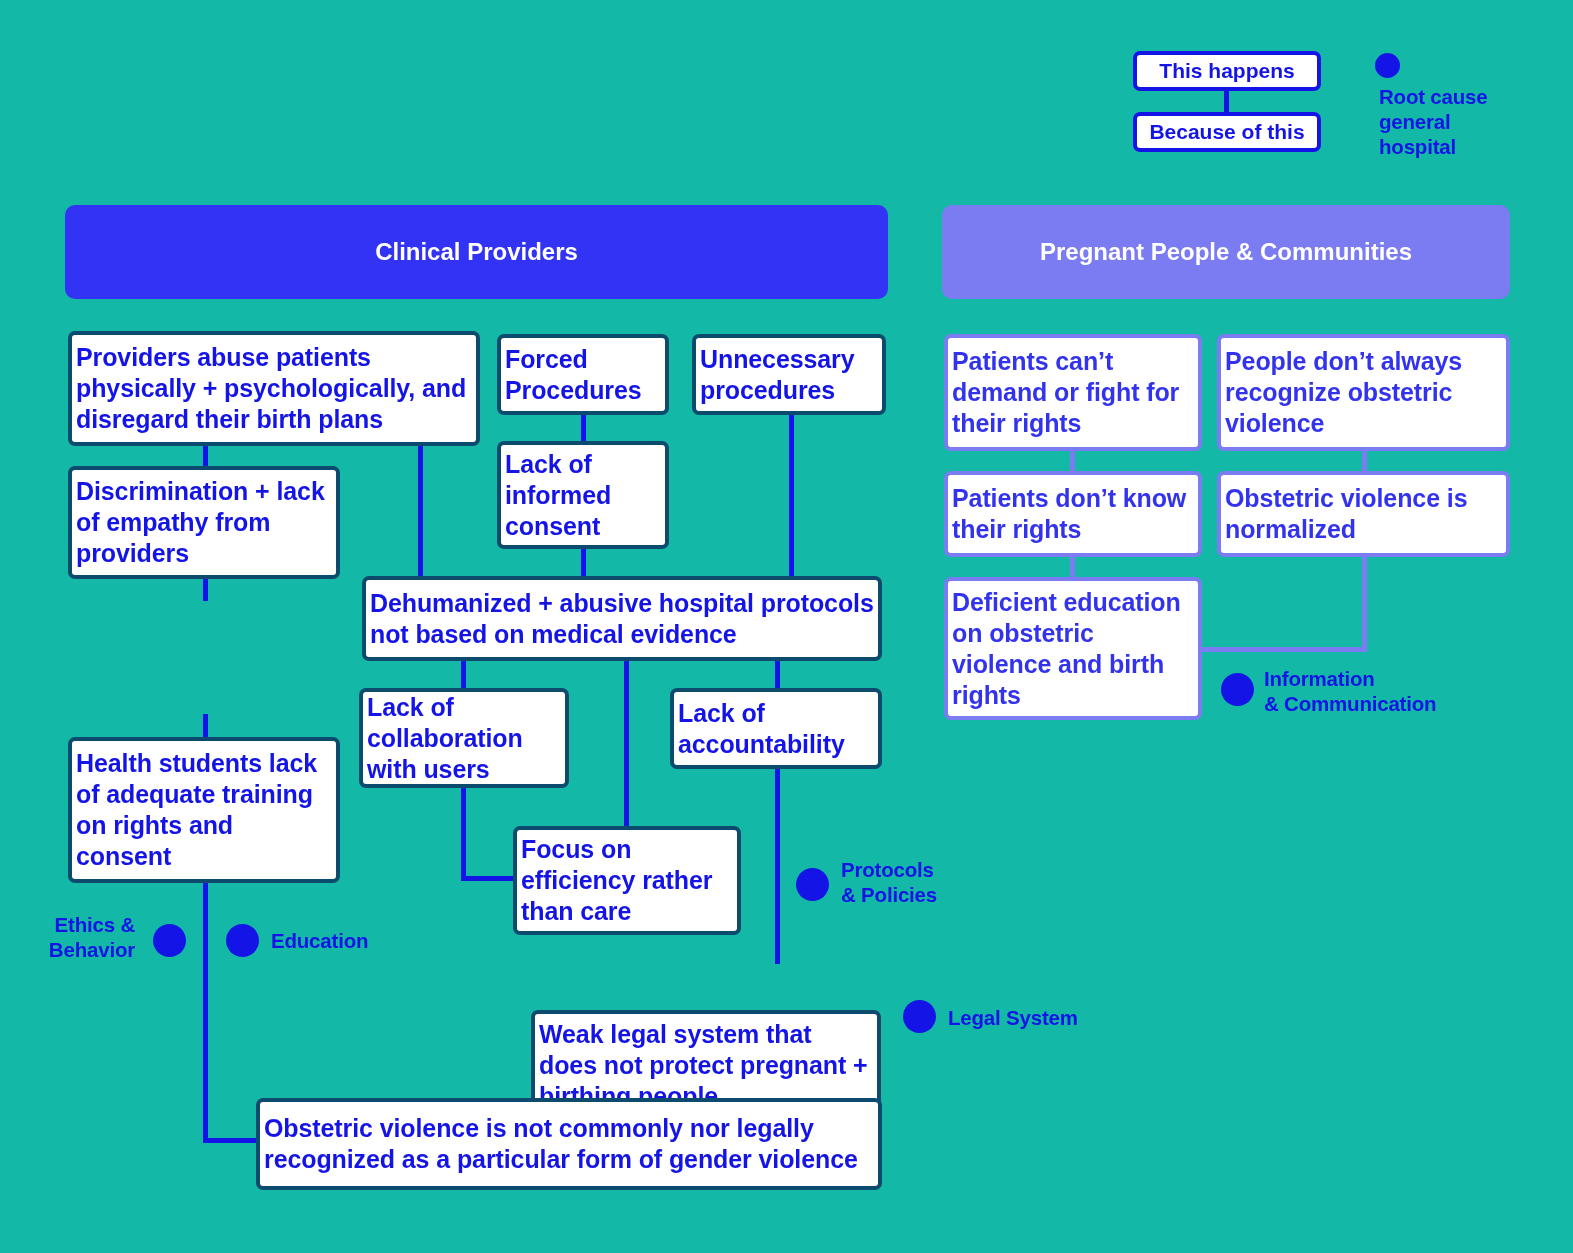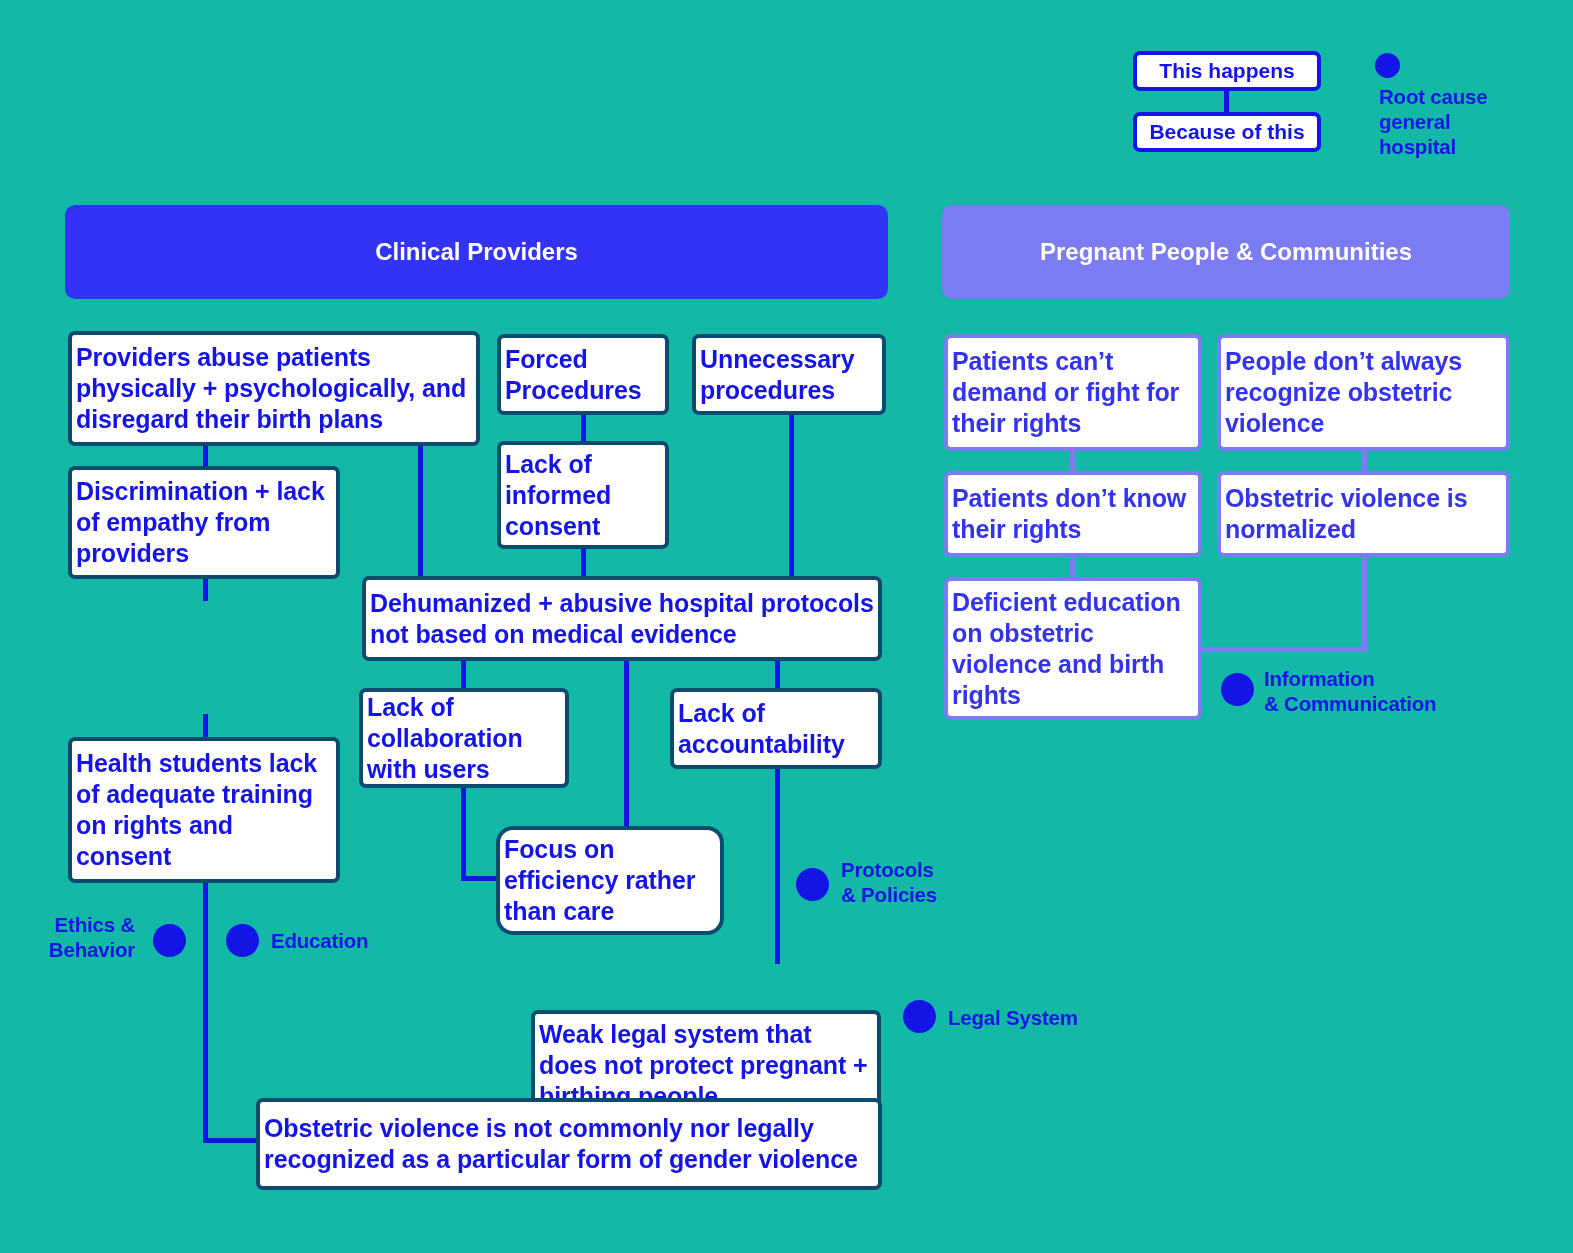--- a/index.html
+++ b/index.html
@@ -178,21 +178,21 @@
   </div>
 
   <div class="box" style="left:670px; top:688px; width:212px; height:81px;">
     <span class="txt">Lack of accountability</span>
   </div>
 
   <div class="box" style="left:359px; top:688px; width:210px; height:100px;">
     <span class="txt">Lack of collaboration with users</span>
   </div>
 
-  <div class="box" style="left:496px; top:826px; width:228px; height:109px;border-radius:17px;">
+  <div class="box" style="left:513px; top:826px; width:228px; height:109px;">
     <span class="txt">Focus on efficiency rather than care</span>
   </div>
 
   <div class="box" style="left:531px; top:962px; width:350px; height:110px;margin-top:48px;">
     <span class="txt">Weak legal system that does not protect pregnant + birthing people</span>
   </div>
 
   <div class="box" style="left:256px; top:1098px; width:626px; height:92px;">
     <span class="txt">Obstetric violence is not commonly nor legally recognized as a particular form of gender violence</span>
   </div>

